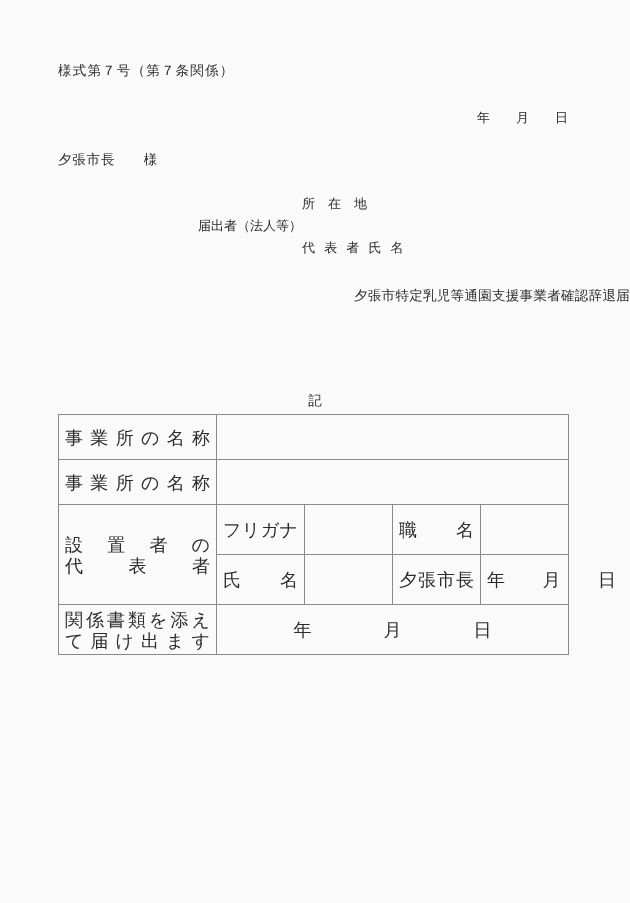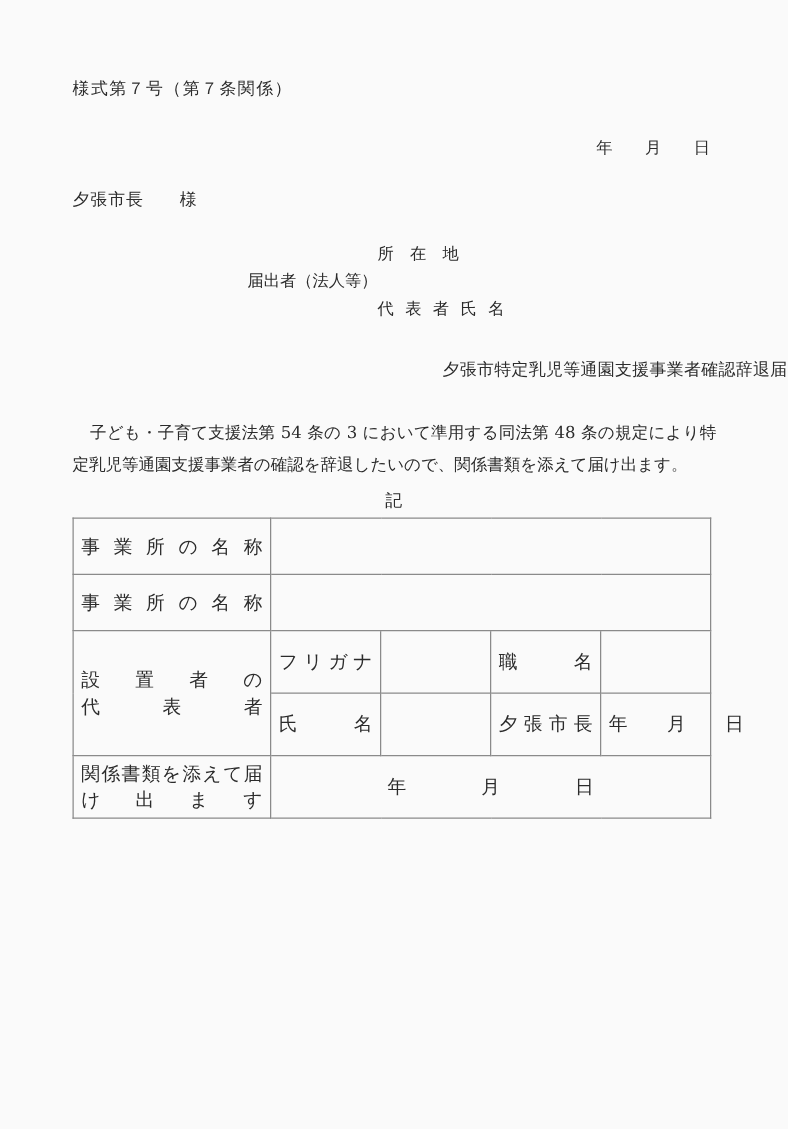--- a/index.html
+++ b/index.html
@@ -111,21 +111,21 @@
   }
 
   
   .form-table {
     position: absolute;
     left: 58px;
     top: 414px;
     width: 511px;
     border-collapse: collapse;
     table-layout: fixed;
-    font-size: 15px;
+    font-size: 18px;
   }
   .form-table td {
     border: 1px solid #8a8a8a;
     padding: 0 6px;
     vertical-align: middle;
     height: 44px;
   }
   .lbl {
     text-align: justify;
     text-align-last: justify;
@@ -176,21 +176,20 @@
       <span class="submitter-label">届出者（法人等）</span>
     </div>
     <div class="submitter-row">
       <span class="submitter-label"></span>
       <span class="submitter-field tight">代 表 者 氏 名</span>
     </div>
   </div>
 
   <div class="doc-title">夕張市特定乳児等通園支援事業者確認辞退届</div>
 
-  <div class="body-text">子ども・子育て支援法第 54 条の 3 において準用する同法第 48 条の規定により特定乳児等通園支援事業者の確認を辞退したいので、関係書類を添えて届け出ます。</div>
 
   <div class="ki">記</div>
 
   <table class="form-table">
     <tbody>
       <tr>
         <td class="lbl lbl-main">事業所の名称</td>
         <td class="val" colspan="4"></td>
       </tr>
       <tr>

